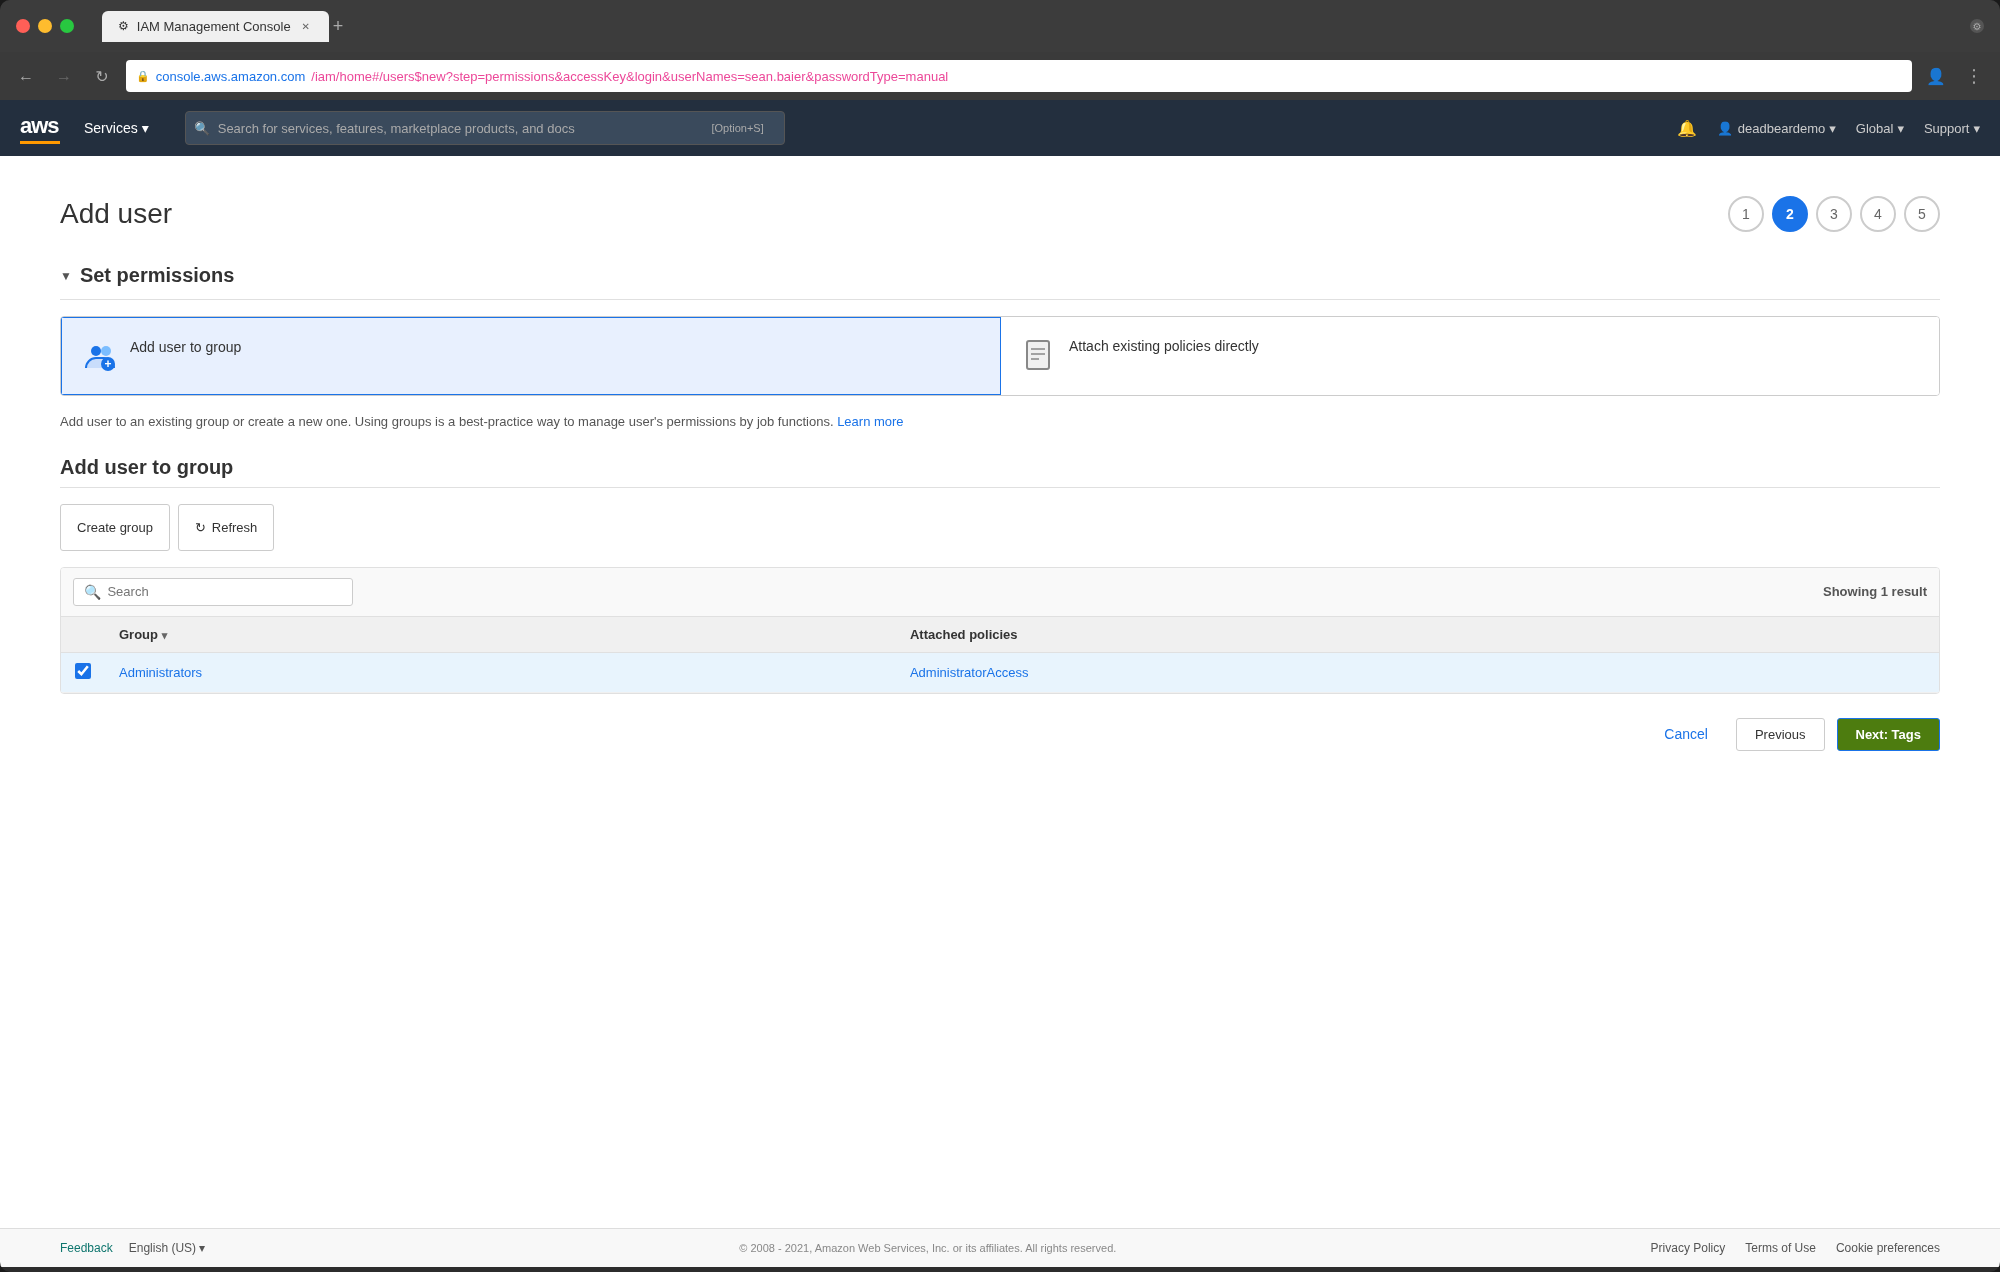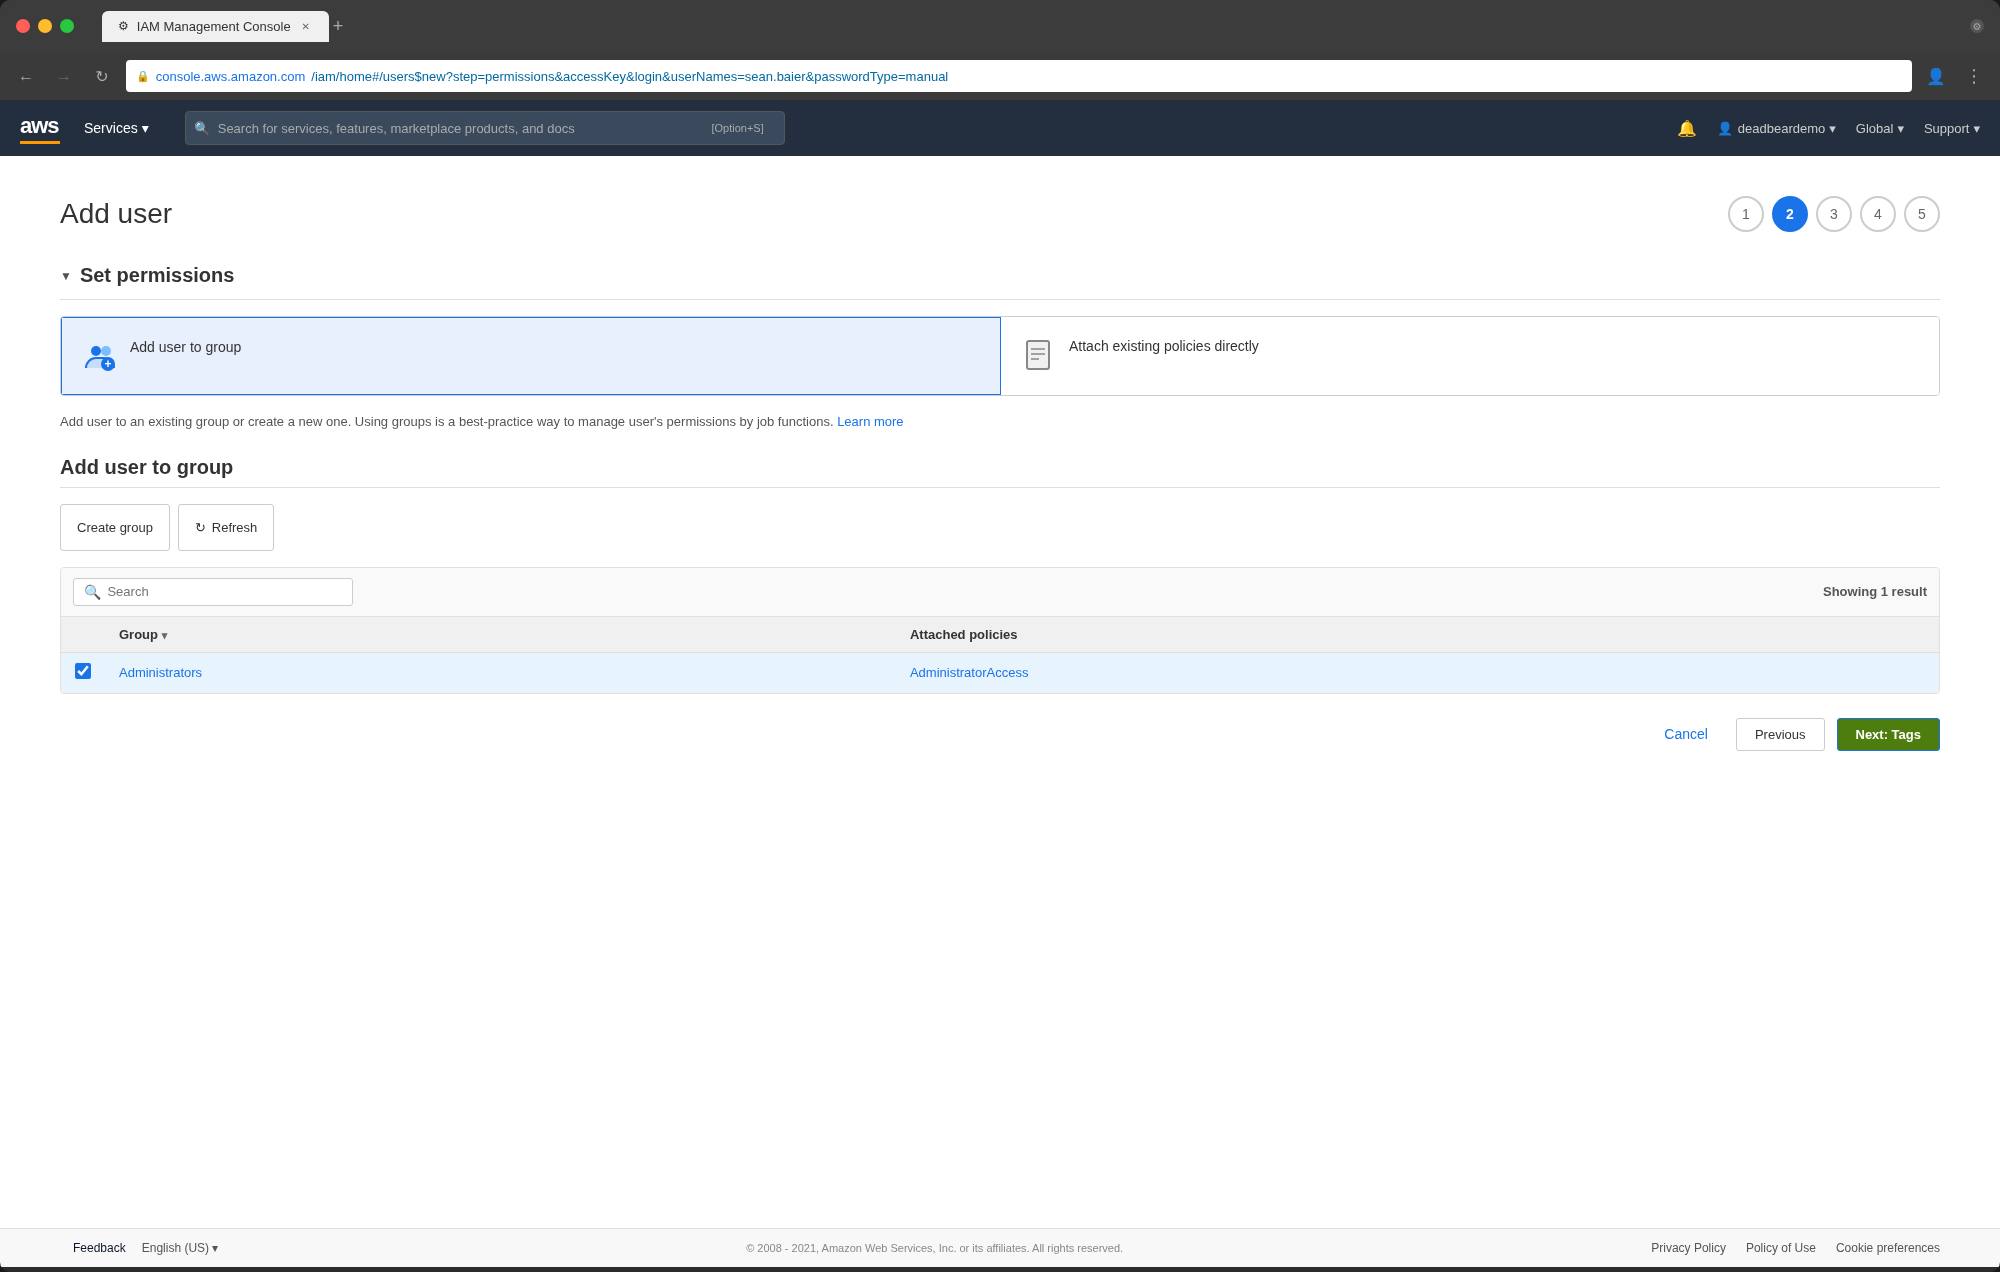--- a/index.html
+++ b/index.html
@@ -20,21 +20,21 @@
     .new-tab { background: none; border: none; color: #aaa; font-size: 18px; cursor: pointer; margin-left: 4px; }
     .window-controls-right { margin-left: auto; display: flex; gap: 8px; }
     .window-btn { width: 14px; height: 14px; border-radius: 50%; background: #555; display: flex; align-items: center; justify-content: center; color: #aaa; font-size: 10px; }
 
     .browser-toolbar { background: #3a3a3a; height: 48px; display: flex; align-items: center; padding: 0 12px; gap: 10px; }
     .nav-btn { width: 28px; height: 28px; border-radius: 50%; background: none; border: none; color: #aaa; font-size: 16px; cursor: pointer; display: flex; align-items: center; justify-content: center; }
     .nav-btn.disabled { opacity: 0.4; }
     .address-bar { flex: 1; height: 32px; background: #fff; border-radius: 4px; display: flex; align-items: center; padding: 0 10px; gap: 6px; font-size: 13px; color: #333; }
     .address-bar .lock-icon { color: #666; font-size: 11px; }
     .address-highlight { color: #1a73e8; }
-    .address-normal { color: #0369a1; }
+    .address-normal { color: #ec4899; }
     .more-btn { width: 28px; height: 28px; border: none; background: none; color: #aaa; font-size: 18px; cursor: pointer; display: flex; align-items: center; justify-content: center; }
 
     
     .aws-nav { background: #232f3e; height: 56px; display: flex; align-items: center; padding: 0 20px; gap: 16px; }
     .aws-logo-text { color: #ffffff; font-size: 22px; font-weight: 700; letter-spacing: -1px; }
     .aws-logo-bar { width: 40px; height: 3px; background: #ff9900; margin-top: 2px; }
     .aws-logo-wrap { display: flex; flex-direction: column; }
     .aws-services-btn { color: #fff; font-size: 14px; cursor: pointer; display: flex; align-items: center; gap: 4px; margin-left: 8px; }
     .aws-search { flex: 1; max-width: 600px; margin: 0 20px; position: relative; }
     .aws-search input { width: 100%; height: 34px; background: #3a4a5c; border: 1px solid #555; border-radius: 4px; color: #ccc; padding: 0 10px 0 32px; font-size: 13px; outline: none; }
@@ -283,27 +283,27 @@
     <div class="page-footer-actions">
       <button class="btn-cancel">Cancel</button>
       <button class="btn-secondary">Previous</button>
       <button class="btn-next">Next: Tags</button>
     </div>
   </div>
 
   <div style="background:#f8f8f8; border-top:1px solid #ddd;">
     <div style="display:flex; align-items:center; justify-content:space-between; padding:12px 60px; font-size:12px; color:#555;">
       <div style="display:flex; gap:16px;">
-        <span style="cursor:pointer;color:#0f172a;margin-left:13px;">Feedback</span>
+        <span style="cursor:pointer;color:#0f766e;">Feedback</span>
         <span style="cursor:pointer;display:flex;align-items:center;gap:3px;">
           <span>English (US)</span>
           <span>▾</span>
         </span>
       </div>
       <div style="font-size:11px;color:#888;">© 2008 - 2021, Amazon Web Services, Inc. or its affiliates. All rights reserved.</div>
       <div style="display:flex;gap:20px;">
         <a class="footer-link" style="color:#555;text-decoration:none;cursor:pointer;">Privacy Policy</a>
-        <a class="footer-link" style="color:#555;text-decoration:none;cursor:pointer;">Policy of Use</a>
+        <a class="footer-link" style="color:#555;text-decoration:none;cursor:pointer;">Terms of Use</a>
         <a class="footer-link" style="color:#555;text-decoration:none;cursor:pointer;">Cookie preferences</a>
       </div>
     </div>
   </div>
 </div>
 
 </body></html>

